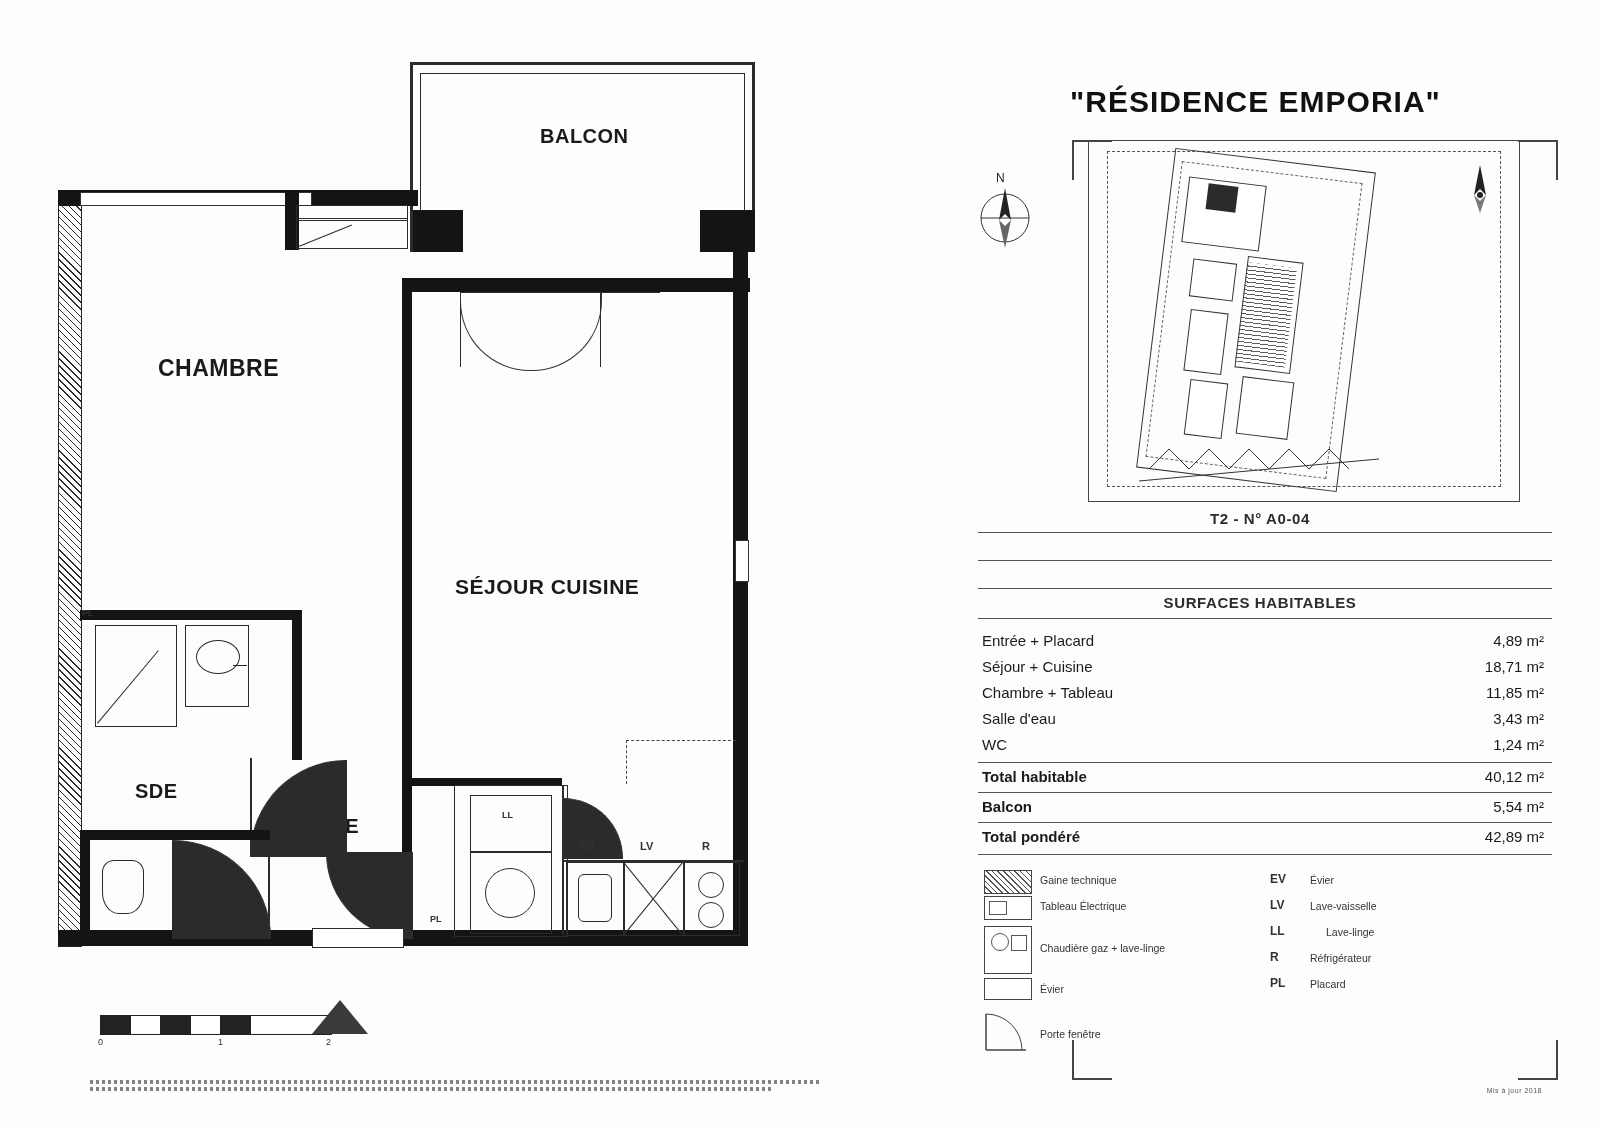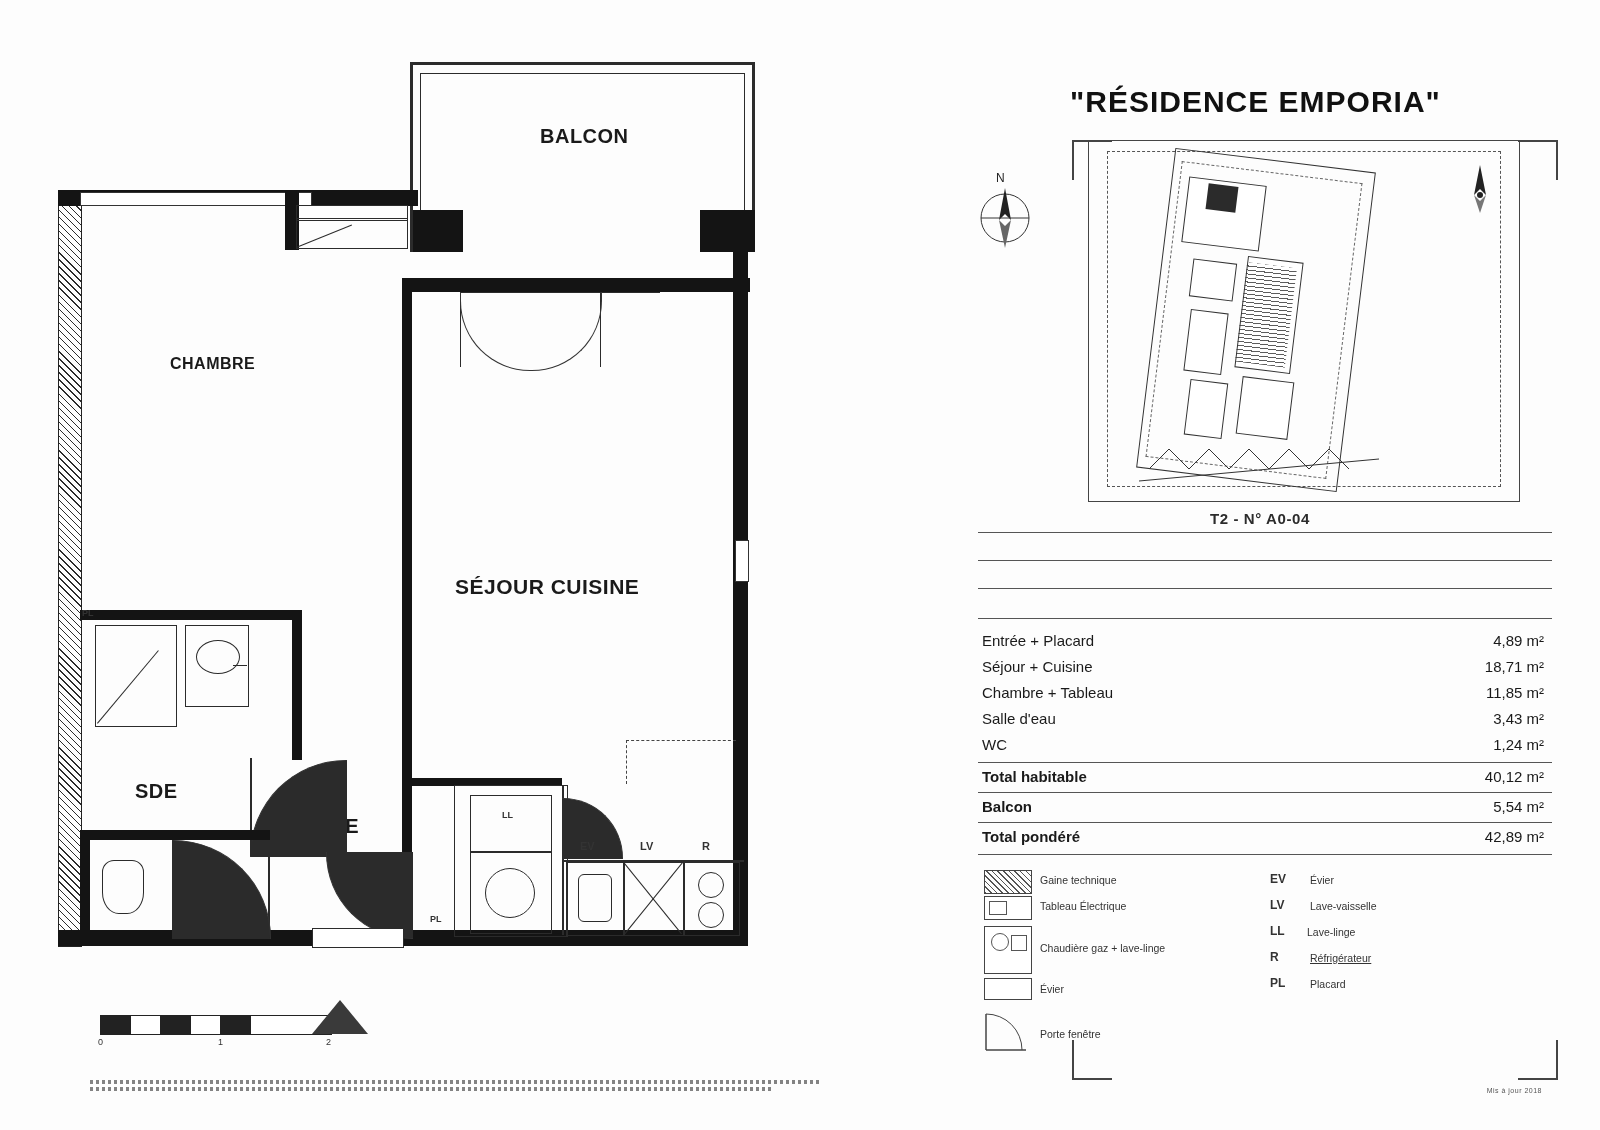--- a/index.html
+++ b/index.html
@@ -82,21 +82,21 @@
     <div class="thin" style="left:256px;top:207px;width:60px;height:1px;transform:rotate(-22deg);transform-origin:left top;"></div>
 
     <div class="wall" style="left:370px;top:238px;width:340px;height:14px;"></div>
     <div class="thin" style="left:420px;top:252px;width:200px;height:1px;"></div>
     <div class="thin" style="left:420px;top:252px;width:1px;height:75px;"></div>
     <div class="thin" style="left:560px;top:252px;width:1px;height:75px;"></div>
     <div class="thin" style="left:420px;top:252px;width:140px;height:78px;border:1px solid #333;border-top:none;border-radius:0 0 70px 70px;background:transparent;"></div>
 
     <div class="wall" style="left:362px;top:238px;width:10px;height:660px;"></div>
 
-    <div class="lbl" style="left:118px;top:315px;font-size:16px;margin-left:12px;">CHAMBRE</div>
+    <div class="lbl" style="left:118px;top:315px;font-size:23px;">CHAMBRE</div>
     <div class="lbl" style="left:415px;top:535px;font-size:21px;">SÉJOUR CUISINE</div>
     <div class="lbl" style="left:95px;top:740px;font-size:20px;">SDE</div>
     <div class="lbl" style="left:235px;top:775px;font-size:20px;">ENTRÉE</div>
     <div class="lbl" style="left:160px;top:825px;font-size:21px;">WC</div>
 
     <div class="wall" style="left:40px;top:570px;width:222px;height:10px;"></div>
     <div class="wall" style="left:252px;top:570px;width:10px;height:150px;"></div>
     <div class="room-line" style="left:55px;top:585px;width:80px;height:100px;"></div>
     <div class="thin" style="left:57px;top:683px;width:95px;height:1px;transform:rotate(-50deg);transform-origin:left top;"></div>
     <div class="room-line" style="left:145px;top:585px;width:62px;height:80px;"></div>
@@ -210,20 +210,21 @@
         <polygon points="17,4 23,34 17,28 11,34" fill="#222"></polygon>
         <polygon points="17,52 23,34 17,40 11,34" fill="#777"></polygon>
         <circle cx="17" cy="34" r="3" fill="#222"></circle>
       </svg>
     </div>
 
     <div class="hdr" style="top:470px;">T2 - N° A0-04</div>
     <div class="rowline" style="left:18px;right:8px;top:492px;"></div>
     <div class="rowline" style="left:18px;right:8px;top:520px;"></div>
     <div class="rowline" style="left:18px;right:8px;top:548px;"></div>
+    <div class="hdr" style="top:554px;">SURFACES HABITABLES</div>
     <div class="rowline" style="left:18px;right:8px;top:578px;"></div>
 
     <div class="srow" style="top:592px;">
       <span class="n">Entrée + Placard</span>
       <span class="v">4,89 m²</span>
     </div>
     <div class="srow" style="top:618px;">
       <span class="n">Séjour + Cuisine</span>
       <span class="v">18,71 m²</span>
     </div>
@@ -283,24 +284,24 @@
       </svg>
       <div class="legend" style="left:62px;top:162px;">Porte fenêtre</div>
 
       <div class="legend" style="left:292px;top:6px;font-weight:700;font-size:12px;">EV</div>
       <div class="legend" style="left:332px;top:8px;">Évier</div>
 
       <div class="legend" style="left:292px;top:32px;font-weight:700;font-size:12px;">LV</div>
       <div class="legend" style="left:332px;top:34px;">Lave-vaisselle</div>
 
       <div class="legend" style="left:292px;top:58px;font-weight:700;font-size:12px;">LL</div>
-      <div class="legend" style="left:329px;top:60px;text-align:right;">Lave-linge</div>
+      <div class="legend" style="left:348px;top:60px;text-align:right;">Lave-linge</div>
 
       <div class="legend" style="left:292px;top:84px;font-weight:700;font-size:12px;">R</div>
-      <div class="legend" style="left:332px;top:86px;text-decoration:underline;">Réfrigérateur</div>
+      <div class="legend" style="left:332px;top:86px;">Réfrigérateur</div>
 
       <div class="legend" style="left:292px;top:110px;font-weight:700;font-size:12px;">PL</div>
       <div class="legend" style="left:332px;top:112px;">Placard</div>
     </div>
 
     <div style="position:absolute;left:112px;top:100px;width:2px;height:40px;background:#444;"></div>
     <div style="position:absolute;left:112px;top:100px;width:40px;height:2px;background:#444;"></div>
     <div style="position:absolute;right:2px;top:100px;width:40px;height:2px;background:#444;"></div>
     <div style="position:absolute;right:2px;top:100px;width:2px;height:40px;background:#444;"></div>
     <div style="position:absolute;left:112px;bottom:20px;width:2px;height:40px;background:#444;"></div>

